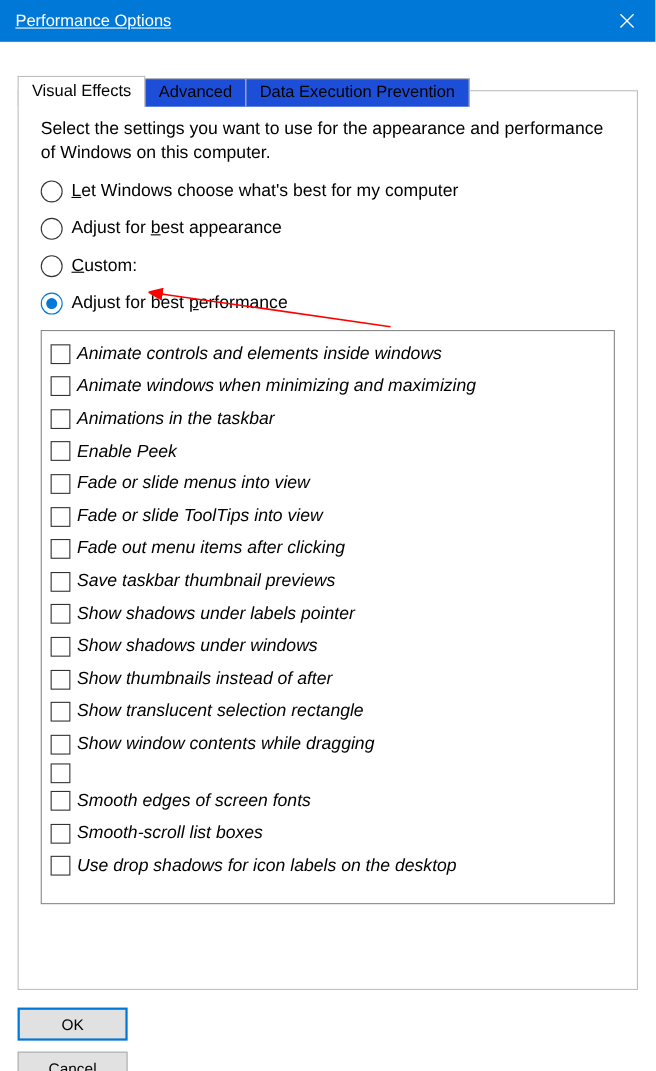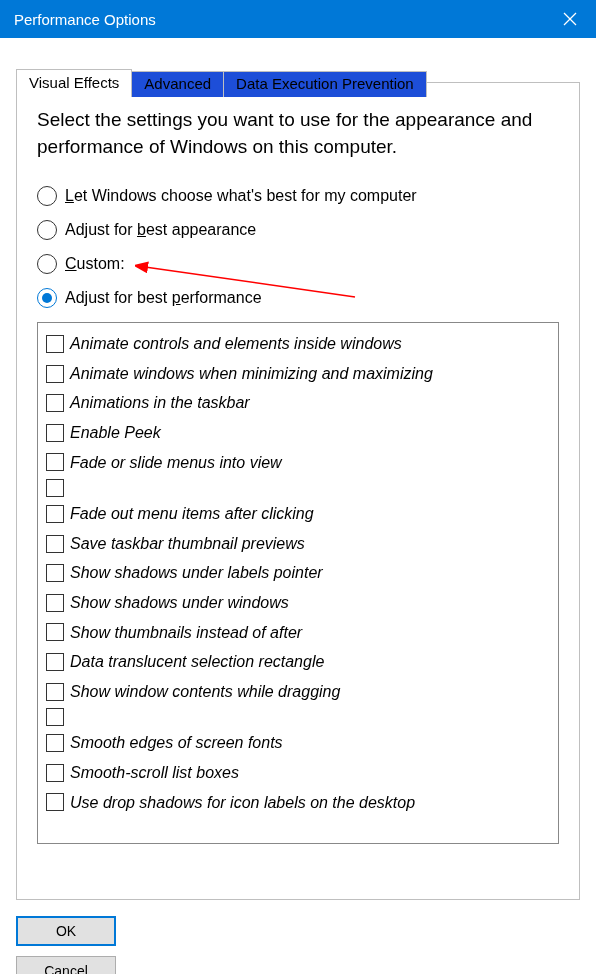--- a/index.html
+++ b/index.html
@@ -16,20 +16,21 @@
   color: #fff;
   height: 38px;
   display: flex;
   align-items: center;
   justify-content: space-between;
   padding-left: 14px;
 }
 .titlebar .title {
   font-size: 15px;
   font-weight: 400;
+  text-decoration: underline;
 }
 .close-btn {
   width: 52px;
   height: 38px;
   display: flex;
   align-items: center;
   justify-content: center;
 }
 .close-btn svg { stroke: #fff; stroke-width: 1.2; }
 .client {
@@ -63,23 +64,23 @@
 }
 .tab-panel {
   border: 1px solid #bfbfbf;
   background: #fff;
   padding: 24px 20px 20px 20px;
   position: relative;
   z-index: 1;
   height: 818px;
 }
 .intro {
-  font-size: 19px;
+  font-size: 16px;
   line-height: 1.4;
-  margin-bottom: 26px;
+  margin-bottom: 12px;
   color: #000;
 }
 .radio-row {
   display: flex;
   align-items: center;
   margin-bottom: 14px;
   gap: 8px;
   font-size: 16px;
 }
 .radio {
@@ -211,20 +212,21 @@
       <div class="check-row">
           <span class="check"></span>
           <span>Enable Peek</span>
         </div>
       <div class="check-row">
           <span class="check"></span>
           <span>Fade or slide menus into view</span>
         </div>
       <div class="check-row">
           <span class="check"></span>
+          <span>Fade or slide ToolTips into view</span>
         </div>
       <div class="check-row">
           <span class="check"></span>
           <span>Fade out menu items after clicking</span>
         </div>
       <div class="check-row">
           <span class="check"></span>
           <span>Save taskbar thumbnail previews</span>
         </div>
       <div class="check-row">
@@ -234,21 +236,21 @@
       <div class="check-row">
           <span class="check"></span>
           <span>Show shadows under windows</span>
         </div>
       <div class="check-row">
           <span class="check"></span>
           <span>Show thumbnails instead of after</span>
         </div>
       <div class="check-row">
           <span class="check"></span>
-          <span>Data translucent selection rectangle</span>
+          <span>Show translucent selection rectangle</span>
         </div>
       <div class="check-row">
           <span class="check"></span>
           <span>Show window contents while dragging</span>
         </div>
       <div class="check-row">
           <span class="check"></span>
         </div>
       <div class="check-row">
           <span class="check"></span>

